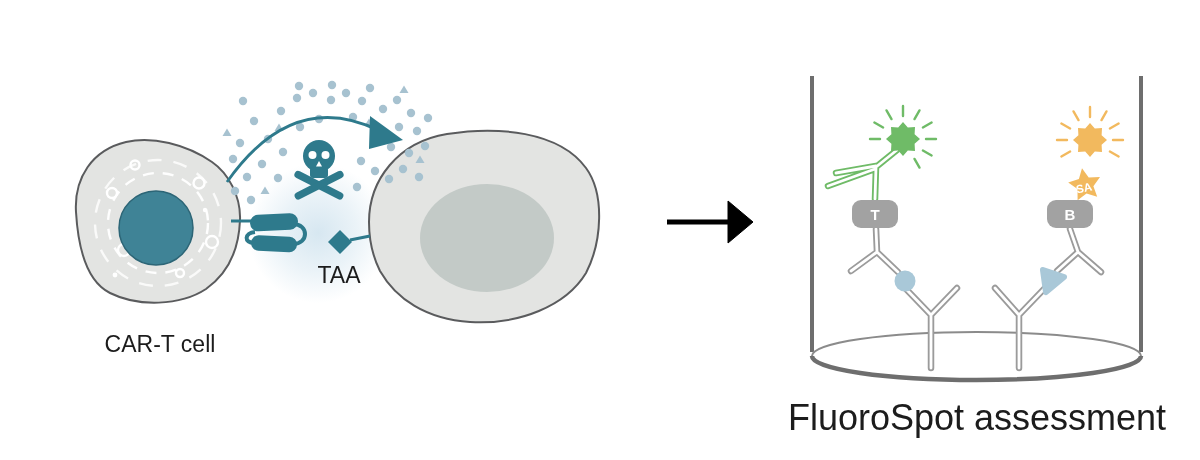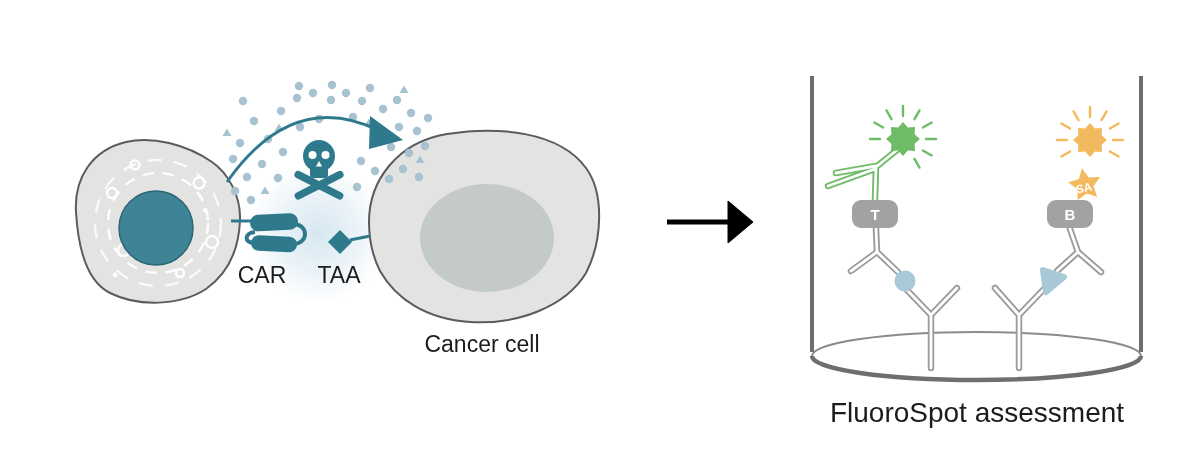--- a/index.html
+++ b/index.html
@@ -2,21 +2,21 @@
 <html style="--teal: #2E7A8C; --dot_blue: #A7C2D0; --cell_fill: #E3E4E2; --cell_stroke: #5A5B5D; --tcell_nucleus: #3F8396; --cancer_nucleus: #C3CAC7; --antibody_gray: #9B9B9B; --tag_gray: #A2A2A2; --well_gray: #6E6E6E; --well_light: #8B8B8B; --green: #6FBB67; --orange: #F2B95E; --analyte_blue: #A9C8D8; --arrow_black: #000000; --label: #1C1C1C; --glow_blue: #C9DFEC;"><head>
 <meta charset="utf-8">
 <style>
   html,body{margin:0;padding:0;background:#ffffff;}
   body{font-family:"Liberation Sans", sans-serif;}
   .stage{position:relative;width:1200px;height:460px;background:#fff;overflow:hidden;}
   svg{position:absolute;left:0;top:0;}
   .label{position:absolute;color:var(--label,#1c1c1c);text-align:center;white-space:nowrap;}
   .cell-label{font-size:23px;left:0;top:0;}
   .part-label{font-size:23px;}
-  .caption{font-size:28px;}
+  .caption{font-size:36px;}
 
   
   .cell-body{fill:var(--cell_fill,#E3E4E2);stroke:var(--cell_stroke,#5A5B5D);stroke-width:2;}
   .tcell-nucleus{fill:var(--tcell_nucleus,#3F8396);stroke:#2C6576;stroke-width:1.5;}
   .cancer-nucleus{fill:var(--cancer_nucleus,#C3CAC7);}
   .white-decor{stroke:#ffffff;fill:none;stroke-width:2.4;}
   .white-dot{fill:#ffffff;}
   .dot{fill:var(--dot_blue,#A7C2D0);}
   .teal-fill{fill:var(--teal,#2E7A8C);}
   .teal-stroke{stroke:var(--teal,#2E7A8C);fill:none;}
@@ -225,18 +225,17 @@
       </g>
       <g>
         <rect class="tag-badge" x="1047" y="200" width="46" height="28" rx="9"></rect>
         <text class="tag-letter" x="1070" y="219.5" text-anchor="middle">B</text>
       </g>
 
       <path class="well-line" stroke-width="4.5" d="M 812,356 A 164.5 24 0 0 0 1141,356"></path>
     </g>
   </svg>
 
-  <div class="label cell-label" style="left:382px;top:331px;width:200px;">Cancer cell</div>
-  <div class="label part-label" style="left:212px;top:262px;width:100px;">CAR</div>
+  <div class="label cell-label" style="left:60px;top:331px;width:200px;">CAR-T cell</div>
   <div class="label part-label" style="left:289px;top:262px;width:100px;text-align:center;">TAA</div>
   <div class="label caption" style="left:777px;top:397px;width:400px;">FluoroSpot assessment</div>
 
 </div>
 
 </body></html>

